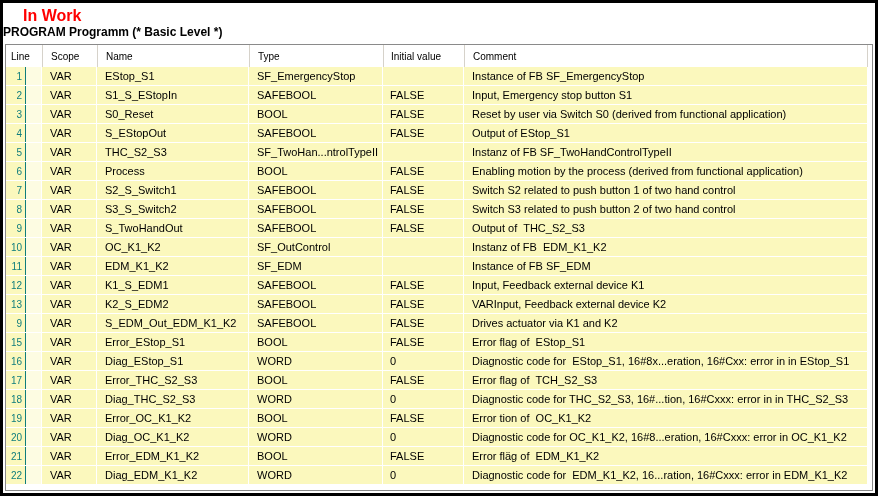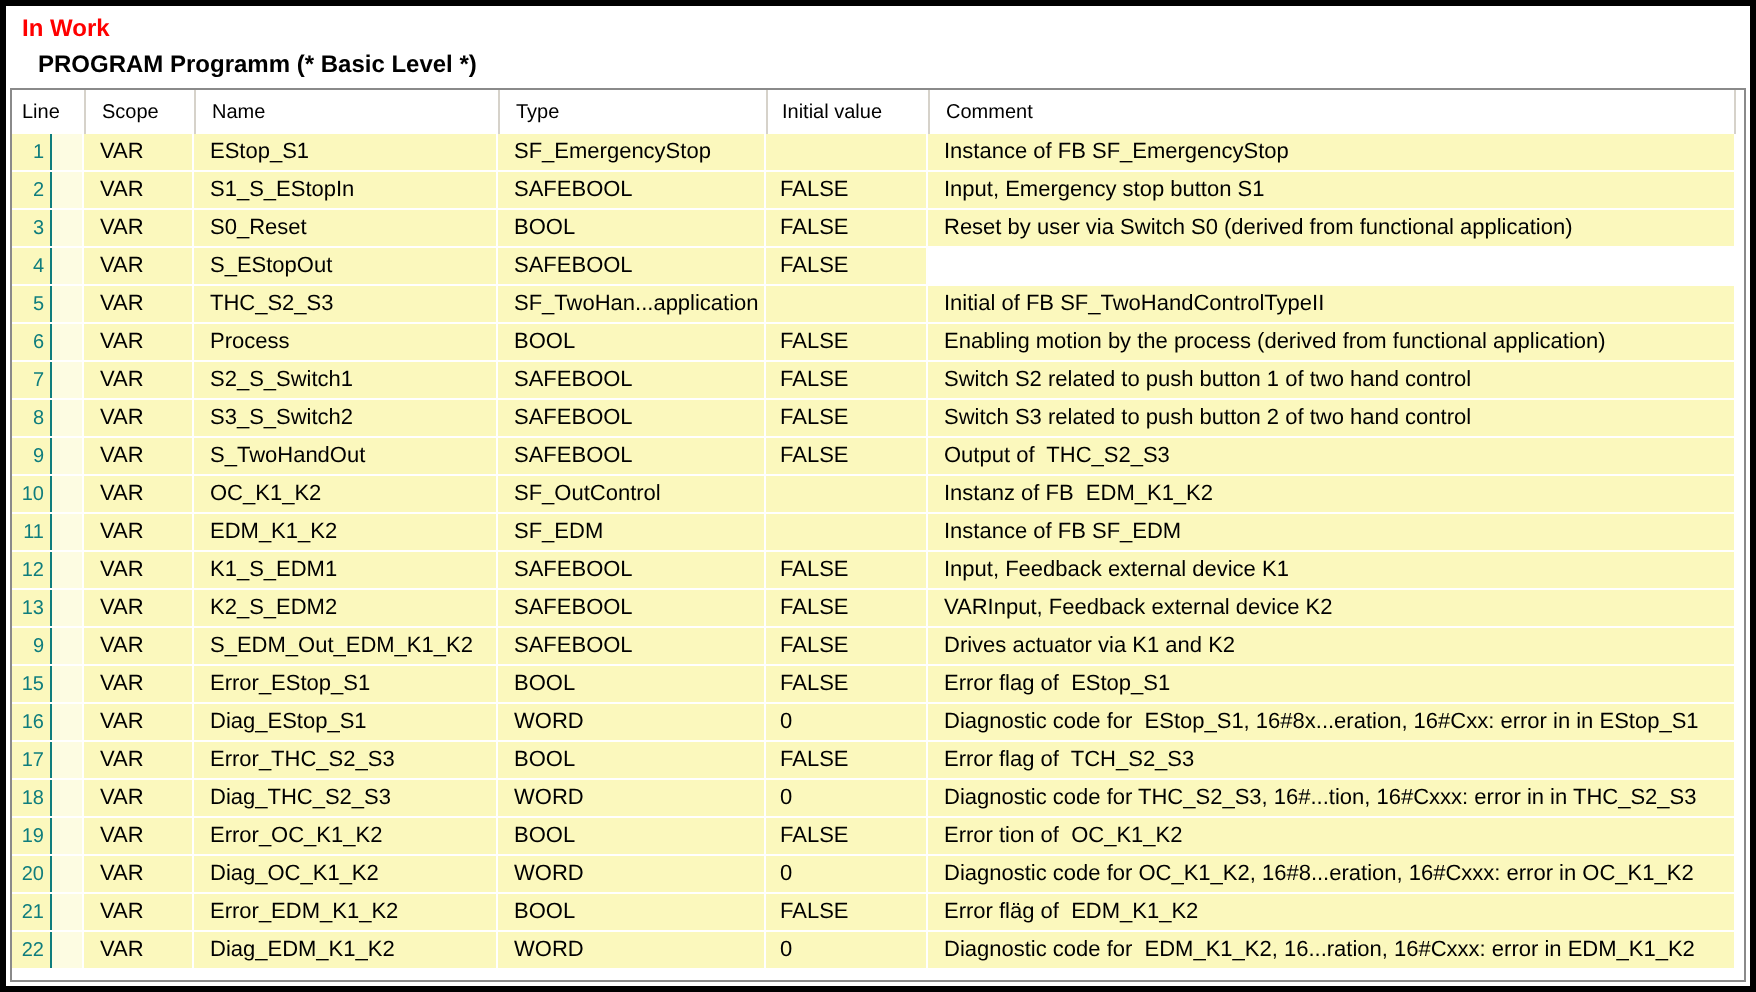--- a/index.html
+++ b/index.html
@@ -6,25 +6,25 @@
   html,body { width:878px; height:496px; }
   body { font-family:"Liberation Sans", sans-serif; background:#ffffff; }
 
   .frame {
     position:relative; width:878px; height:496px;
     border:3px solid #000000; background:#ffffff; overflow:hidden;
   }
 
   .titleblock { position:absolute; left:0; top:0; right:0; height:39px; background:#ffffff; }
   .status-text {
-    position:absolute; left:8px; top:4px;
-    font-size:12px; font-weight:bold; color:#ff0000; white-space:pre;
+    position:absolute; left:20px; top:4px;
+    font-size:16px; font-weight:bold; color:#ff0000; white-space:pre;
   }
   .program-title {
-    position:absolute; left:16px; top:22px;
+    position:absolute; left:0; top:22px;
     font-size:12px; font-weight:bold; color:#000000; white-space:pre;
   }
 
   .decl-table {
     position:absolute; left:2px; top:41px; right:2px; bottom:2px;
     border:1px solid #8a8a8a; background:#ffffff; overflow:hidden;
   }
 
   .hrow { display:flex; height:22px; background:#ffffff; font-size:10px; color:#000000; }
   .hcell {
@@ -110,30 +110,31 @@
     <div class="cell c-comment">Reset by user via Switch S0 (derived from functional application)</div>
     <div class="cell c-fill"></div>
   </div>
         <div class="brow">
     <div class="cell c-line">4</div>
     <div class="cell c-margin"></div>
     <div class="cell c-scope">VAR</div>
     <div class="cell c-name">S_EStopOut</div>
     <div class="cell c-type">SAFEBOOL</div>
     <div class="cell c-init">FALSE</div>
+    <div class="cell c-comment">Output of EStop_S1</div>
     <div class="cell c-fill"></div>
   </div>
         <div class="brow">
     <div class="cell c-line">5</div>
     <div class="cell c-margin"></div>
     <div class="cell c-scope">VAR</div>
     <div class="cell c-name">THC_S2_S3</div>
-    <div class="cell c-type">SF_TwoHan...application</div>
+    <div class="cell c-type">SF_TwoHan...ntrolTypeII</div>
     <div class="cell c-init"></div>
-    <div class="cell c-comment">Initial of FB SF_TwoHandControlTypeII</div>
+    <div class="cell c-comment">Instanz of FB SF_TwoHandControlTypeII</div>
     <div class="cell c-fill"></div>
   </div>
         <div class="brow">
     <div class="cell c-line">6</div>
     <div class="cell c-margin"></div>
     <div class="cell c-scope">VAR</div>
     <div class="cell c-name">Process</div>
     <div class="cell c-type">BOOL</div>
     <div class="cell c-init">FALSE</div>
     <div class="cell c-comment">Enabling motion by the process (derived from functional application)</div>

